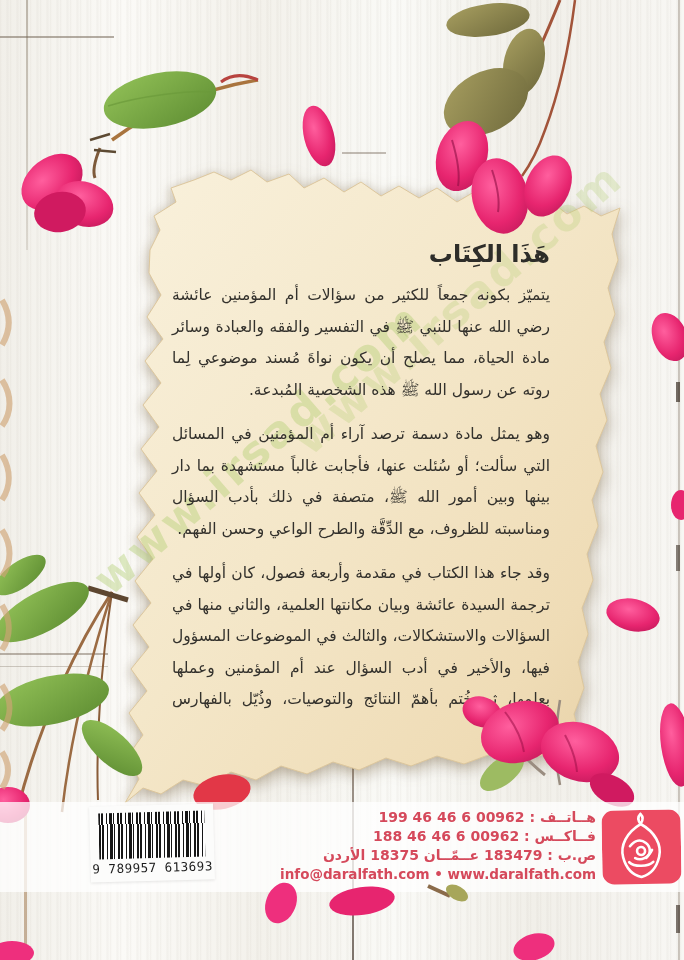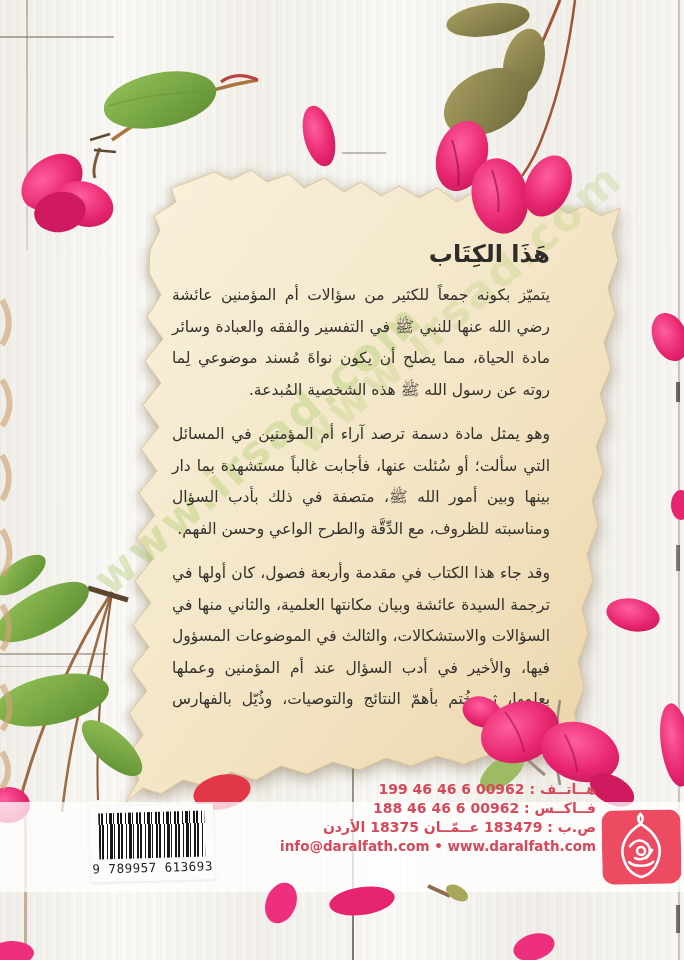--- a/index.html
+++ b/index.html
@@ -46,21 +46,21 @@
       #161616 3px 5px,#ffffff 5px 8px,
       #161616 8px 9px,#ffffff 9px 11px,
       #161616 11px 14px,#ffffff 14px 15px,
       #161616 15px 16px,#ffffff 16px 19px);
   }
   .barcode .bar-num{
     font-family:"DejaVu Sans Mono", monospace;font-size:12.5px;color:#1c1c1c;
     text-align:center;letter-spacing:0.5px;margin-top:2px;
   }
   .contact{
-    position:absolute;right:88px;top:780px;z-index:7;direction:rtl;text-align:right;
+    position:absolute;right:88px;top:808px;z-index:7;direction:rtl;text-align:right;
     color:#d5495b;font-weight:bold;font-size:14px;line-height:19px;
   }
   .contact .ltr{direction:ltr;font-size:13.5px;text-align:right;}
   .logo{
     position:absolute;right:3px;top:810px;z-index:7;width:79px;height:75px;
     transform:rotate(-1deg);
   }
 </style>
 </head>
 <body>

